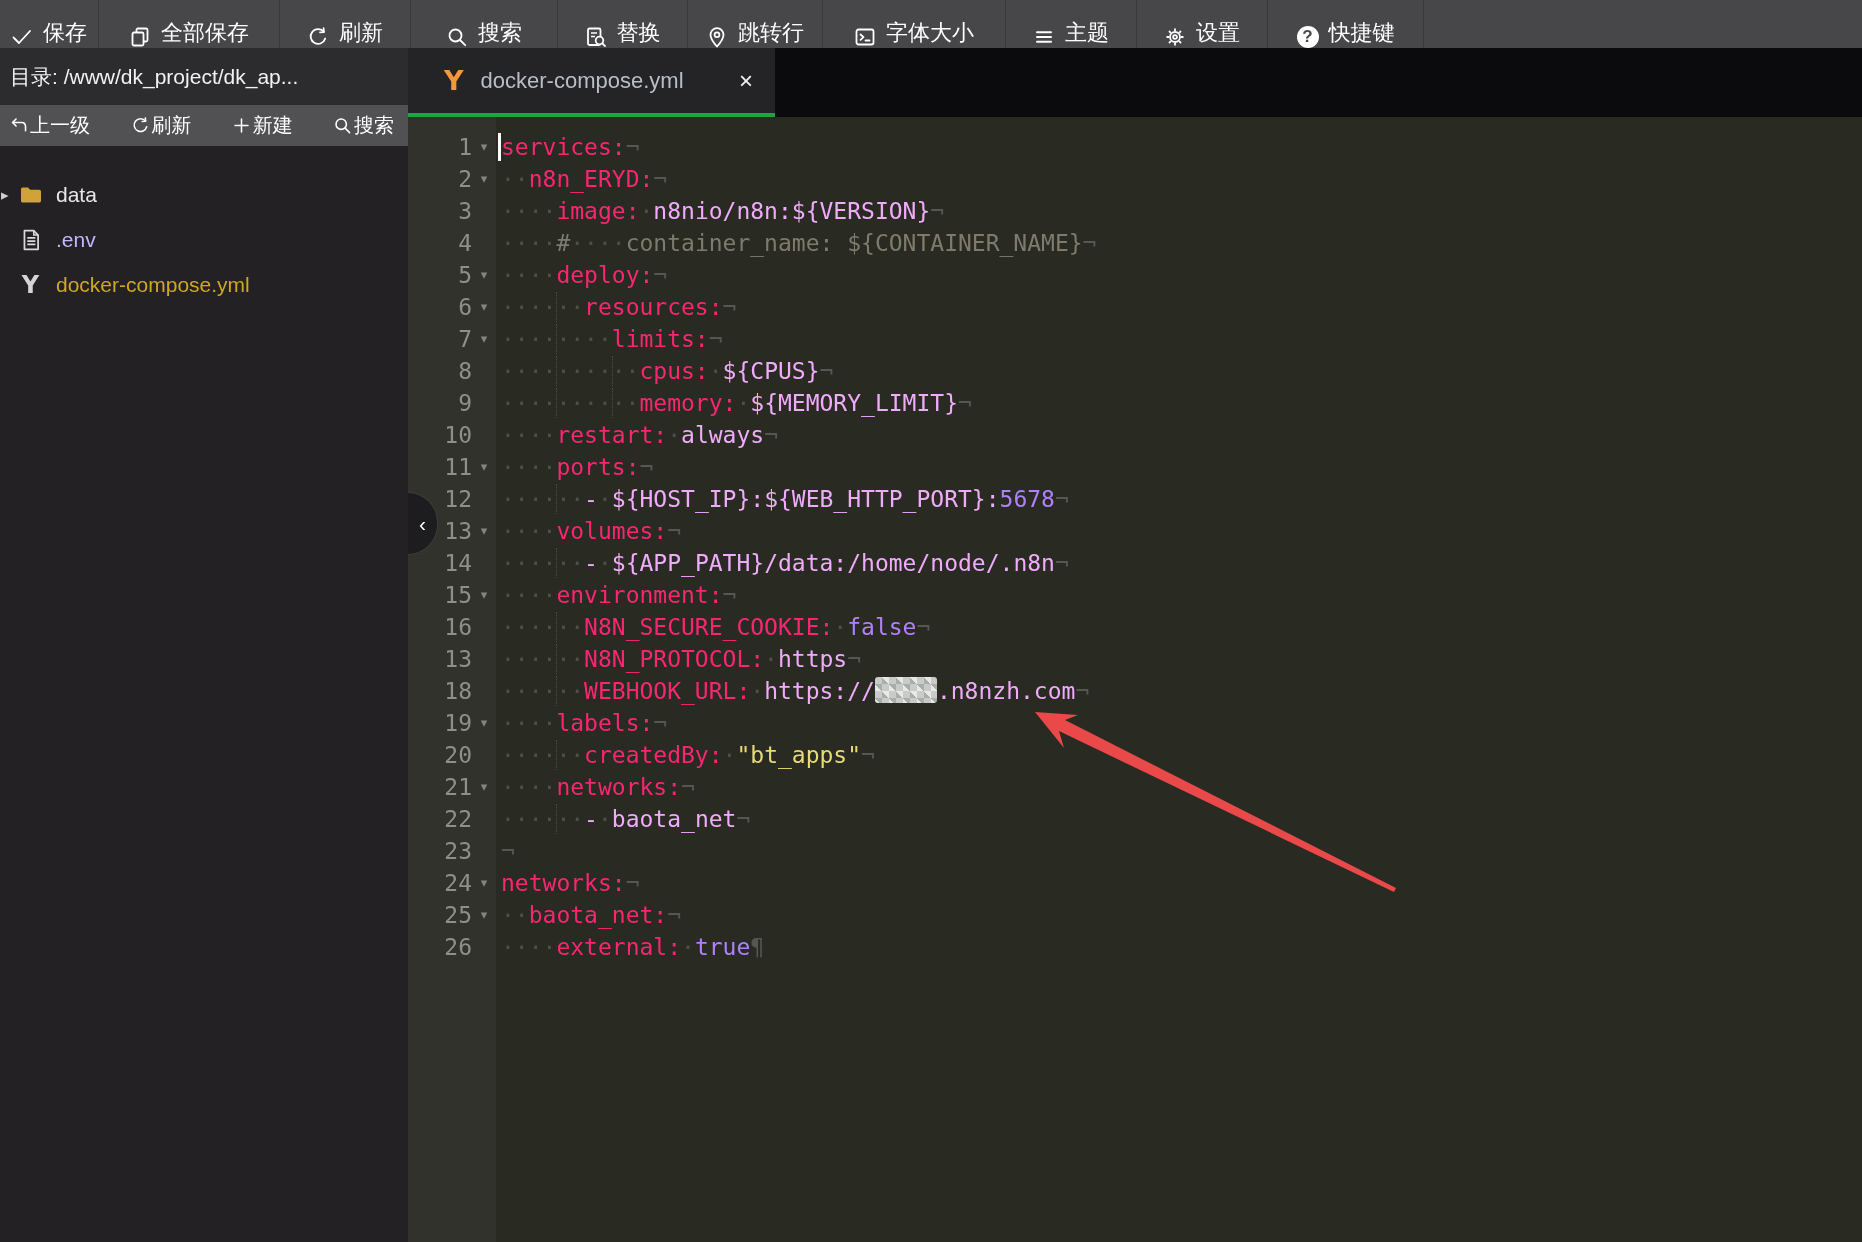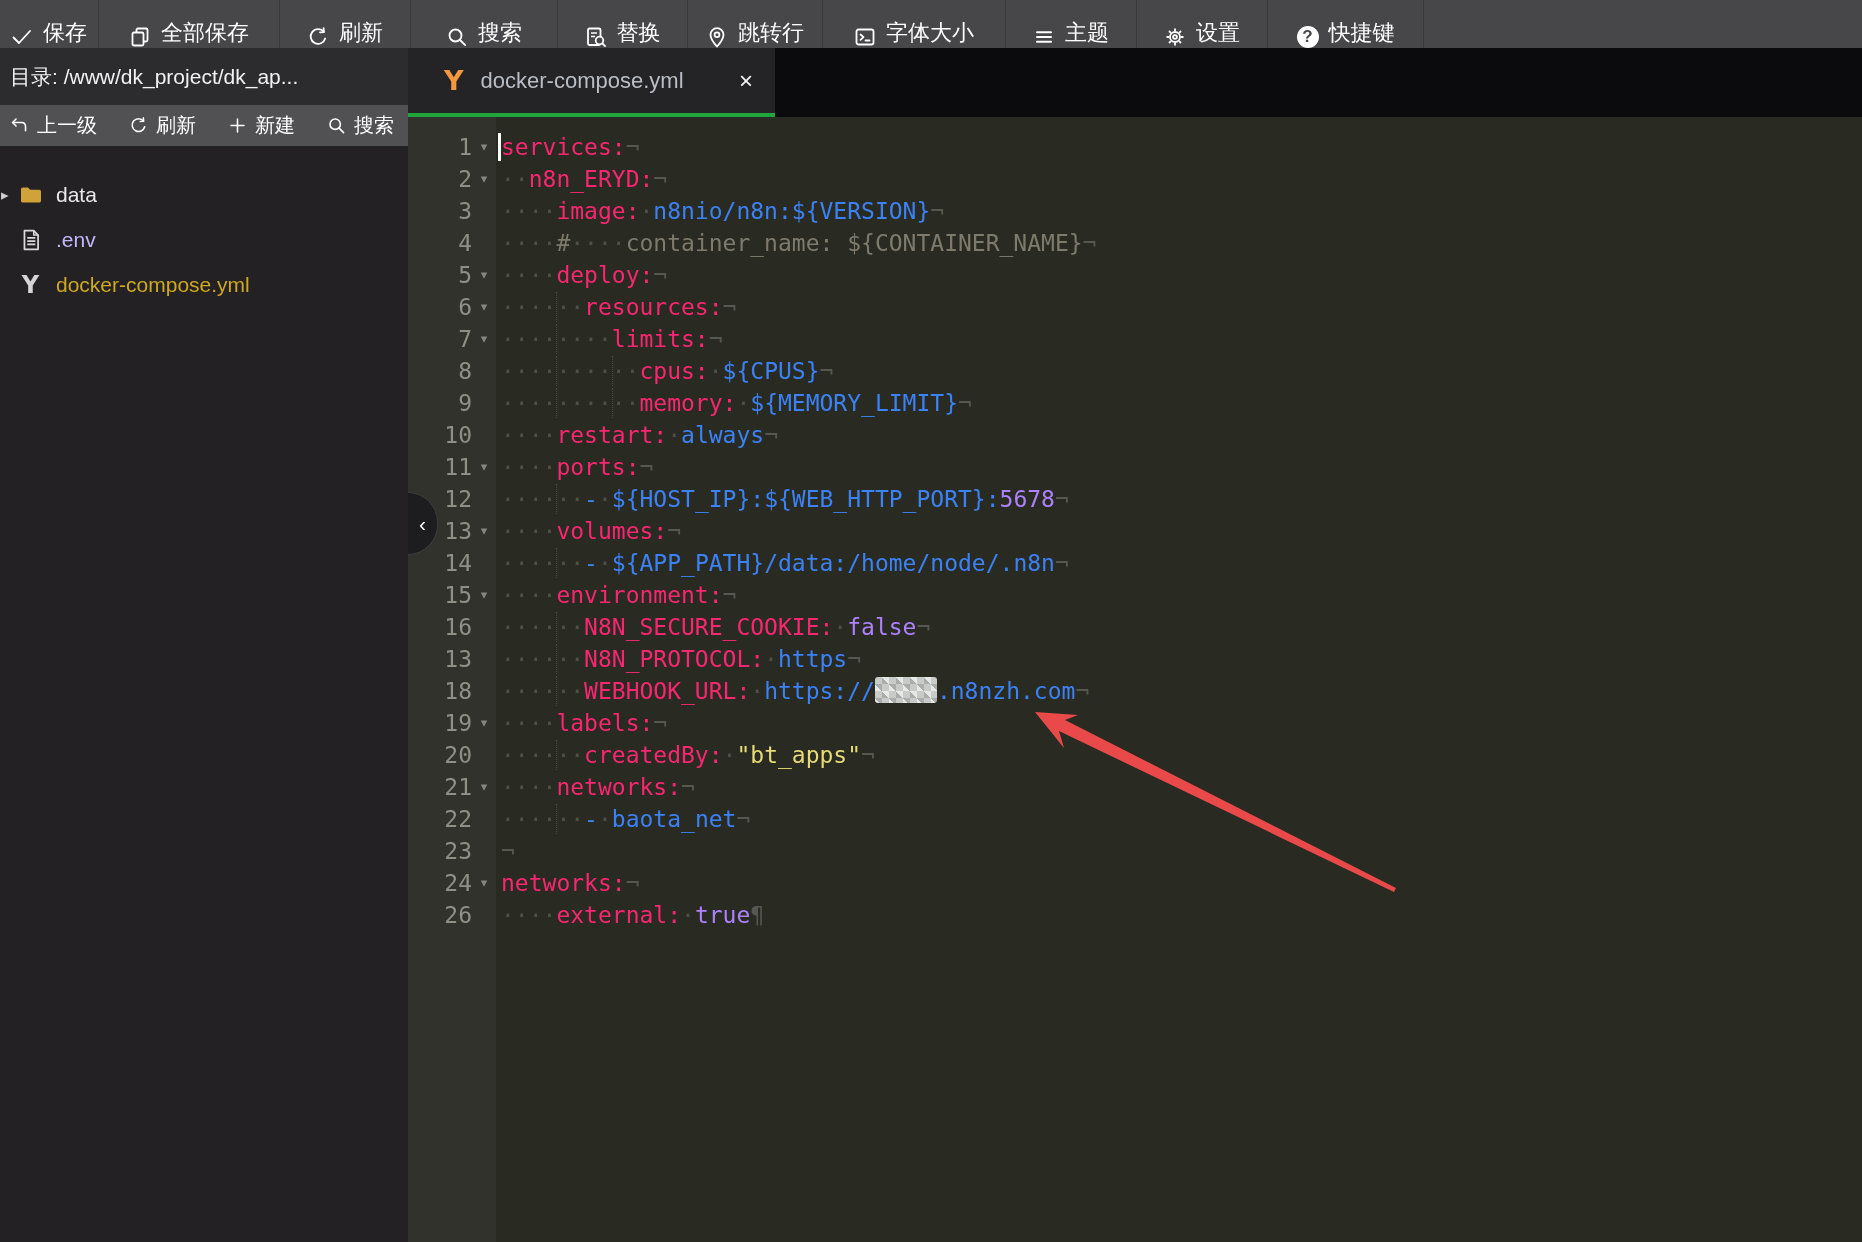--- a/index.html
+++ b/index.html
@@ -16,21 +16,21 @@
   .ico svg{width:22px;height:22px;}
   .qmark{display:inline-block;width:22px;height:22px;border-radius:50%;background:#fff;color:#474749;
          font-weight:bold;font-size:17px;line-height:22px;text-align:center;}
 
   
   .sidebar{position:absolute;left:0;top:48px;width:408px;bottom:0;background:#232124;z-index:4;}
   .side-head{height:57px;background:#2c2b2e;display:flex;align-items:center;padding-left:10px;
              color:#f2f2f2;font-size:21px;white-space:nowrap;overflow:hidden;}
   .side-actions{height:41px;background:#515153;display:flex;align-items:center;
                 justify-content:space-between;padding:0 14px 0 8px;color:#fff;font-size:20px;}
-  .sai{display:flex;align-items:center;gap:7px;cursor:pointer;text-align:center;}
+  .sai{display:flex;align-items:center;gap:0;cursor:pointer;text-align:center;}
   .sai svg{width:19px;height:19px;}
   .files{padding-top:26px;}
   .frow{position:relative;height:45px;display:flex;align-items:center;padding-left:17px;
         font-size:21px;cursor:pointer;}
   .caret{position:absolute;left:1px;top:50%;transform:translateY(-50%);color:#cfcfcf;font-size:15px;}
   .fico{display:inline-flex;width:27px;height:24px;align-items:center;justify-content:center;}
   .fico svg{width:26px;height:24px;}
   .yglyph{display:inline-block;width:27px;text-align:center;font-weight:bold;font-size:24px;
           color:#d5d5d5;font-family:"DejaVu Sans",sans-serif;}
   .fname{margin-left:12px;color:#e8e8e8;}
@@ -52,21 +52,21 @@
 
   
   .editor{position:absolute;left:408px;top:117px;right:0;bottom:0;background:#292a22;overflow:hidden;}
   .gutterbg{position:absolute;left:0;top:0;bottom:0;width:88px;background:#31322b;}
   .codewrap{position:absolute;left:0;top:14px;right:0;}
   .cl{position:relative;height:32px;font:23px/32px "DejaVu Sans Mono",monospace;white-space:pre;}
   .ln{display:inline-block;width:64px;text-align:right;color:#8e8f85;vertical-align:top;}
   .foldbox{display:inline-block;width:24px;text-align:center;color:#84857b;font-size:13px;
            vertical-align:top;cursor:pointer;font-family:"DejaVu Sans",sans-serif;}
   .code{position:relative;display:inline-block;margin-left:5px;vertical-align:top;}
-  .k{color:#f92672;} .p{color:#3b82f6;} .num{color:#ae81ff;} .str{color:#e6db74;}
+  .k{color:#f92672;} .p{color:#f0abfc;} .num{color:#ae81ff;} .str{color:#e6db74;}
   .cmt{color:#7e7b6d;} .ws{color:#4e4f45;} .eol{color:#565750;}
   .g{position:absolute;top:1px;bottom:1px;width:0;border-left:1px dotted #4b4c42;}
   .cursor{position:absolute;left:-3px;top:2px;width:2.5px;height:28px;background:#fff;}
   .blur{display:inline-block;width:62px;height:26px;border-radius:3px;vertical-align:-4px;
         background-color:#c9cbc9;
         background-image:linear-gradient(45deg,#e7e9e7 25%,transparent 25%,transparent 75%,#e7e9e7 75%),
                          linear-gradient(45deg,#a9adac 25%,transparent 25%,transparent 75%,#a9adac 75%);
         background-size:14px 14px;background-position:0 0,7px 7px;filter:blur(.6px);}
 
   
@@ -266,20 +266,21 @@
         <div class="cl"><span class="ln">15</span><span class="foldbox">▾</span><span class="code"><span class="ws">····</span><span class="k">environment:</span><span class="eol">¬</span></span></div>
         <div class="cl"><span class="ln">16</span><span class="foldbox"></span><span class="code"><i class="g" style="left: 4ch;"></i><span class="ws">······</span><span class="k">N8N_SECURE_COOKIE:</span><span class="ws">·</span><span class="num">false</span><span class="eol">¬</span></span></div>
         <div class="cl"><span class="ln">13</span><span class="foldbox"></span><span class="code"><i class="g" style="left: 4ch;"></i><span class="ws">······</span><span class="k">N8N_PROTOCOL:</span><span class="ws">·</span><span class="p">https</span><span class="eol">¬</span></span></div>
         <div class="cl"><span class="ln">18</span><span class="foldbox"></span><span class="code"><i class="g" style="left: 4ch;"></i><span class="ws">······</span><span class="k">WEBHOOK_URL:</span><span class="ws">·</span><span class="p">https://</span><span class="blur"></span><span class="p">.n8nzh.com</span><span class="eol">¬</span></span></div>
         <div class="cl"><span class="ln">19</span><span class="foldbox">▾</span><span class="code"><span class="ws">····</span><span class="k">labels:</span><span class="eol">¬</span></span></div>
         <div class="cl"><span class="ln">20</span><span class="foldbox"></span><span class="code"><i class="g" style="left: 4ch;"></i><span class="ws">······</span><span class="k">createdBy:</span><span class="ws">·</span><span class="str">"bt_apps"</span><span class="eol">¬</span></span></div>
         <div class="cl"><span class="ln">21</span><span class="foldbox">▾</span><span class="code"><span class="ws">····</span><span class="k">networks:</span><span class="eol">¬</span></span></div>
         <div class="cl"><span class="ln">22</span><span class="foldbox"></span><span class="code"><i class="g" style="left: 4ch;"></i><span class="ws">······</span><span class="p">-</span><span class="ws">·</span><span class="p">baota_net</span><span class="eol">¬</span></span></div>
         <div class="cl"><span class="ln">23</span><span class="foldbox"></span><span class="code"><span class="eol">¬</span></span></div>
         <div class="cl"><span class="ln">24</span><span class="foldbox">▾</span><span class="code"><span class="k">networks:</span><span class="eol">¬</span></span></div>
+        <div class="cl"><span class="ln">25</span><span class="foldbox">▾</span><span class="code"><span class="ws">··</span><span class="k">baota_net:</span><span class="eol">¬</span></span></div>
         <div class="cl"><span class="ln">26</span><span class="foldbox"></span><span class="code"><span class="ws">····</span><span class="k">external:</span><span class="ws">·</span><span class="num">true</span><span class="eol">¶</span></span></div>
       </div>
   </div>
 
   <svg class="overlay" viewBox="0 0 1862 1242">
     <polygon points="1035,712 1078,715 1065,720 1396,888 1394,892 1059,731 1064,748" fill="#f84c4c" opacity="0.93"></polygon>
   </svg>
 </div>
 
 </body></html>

